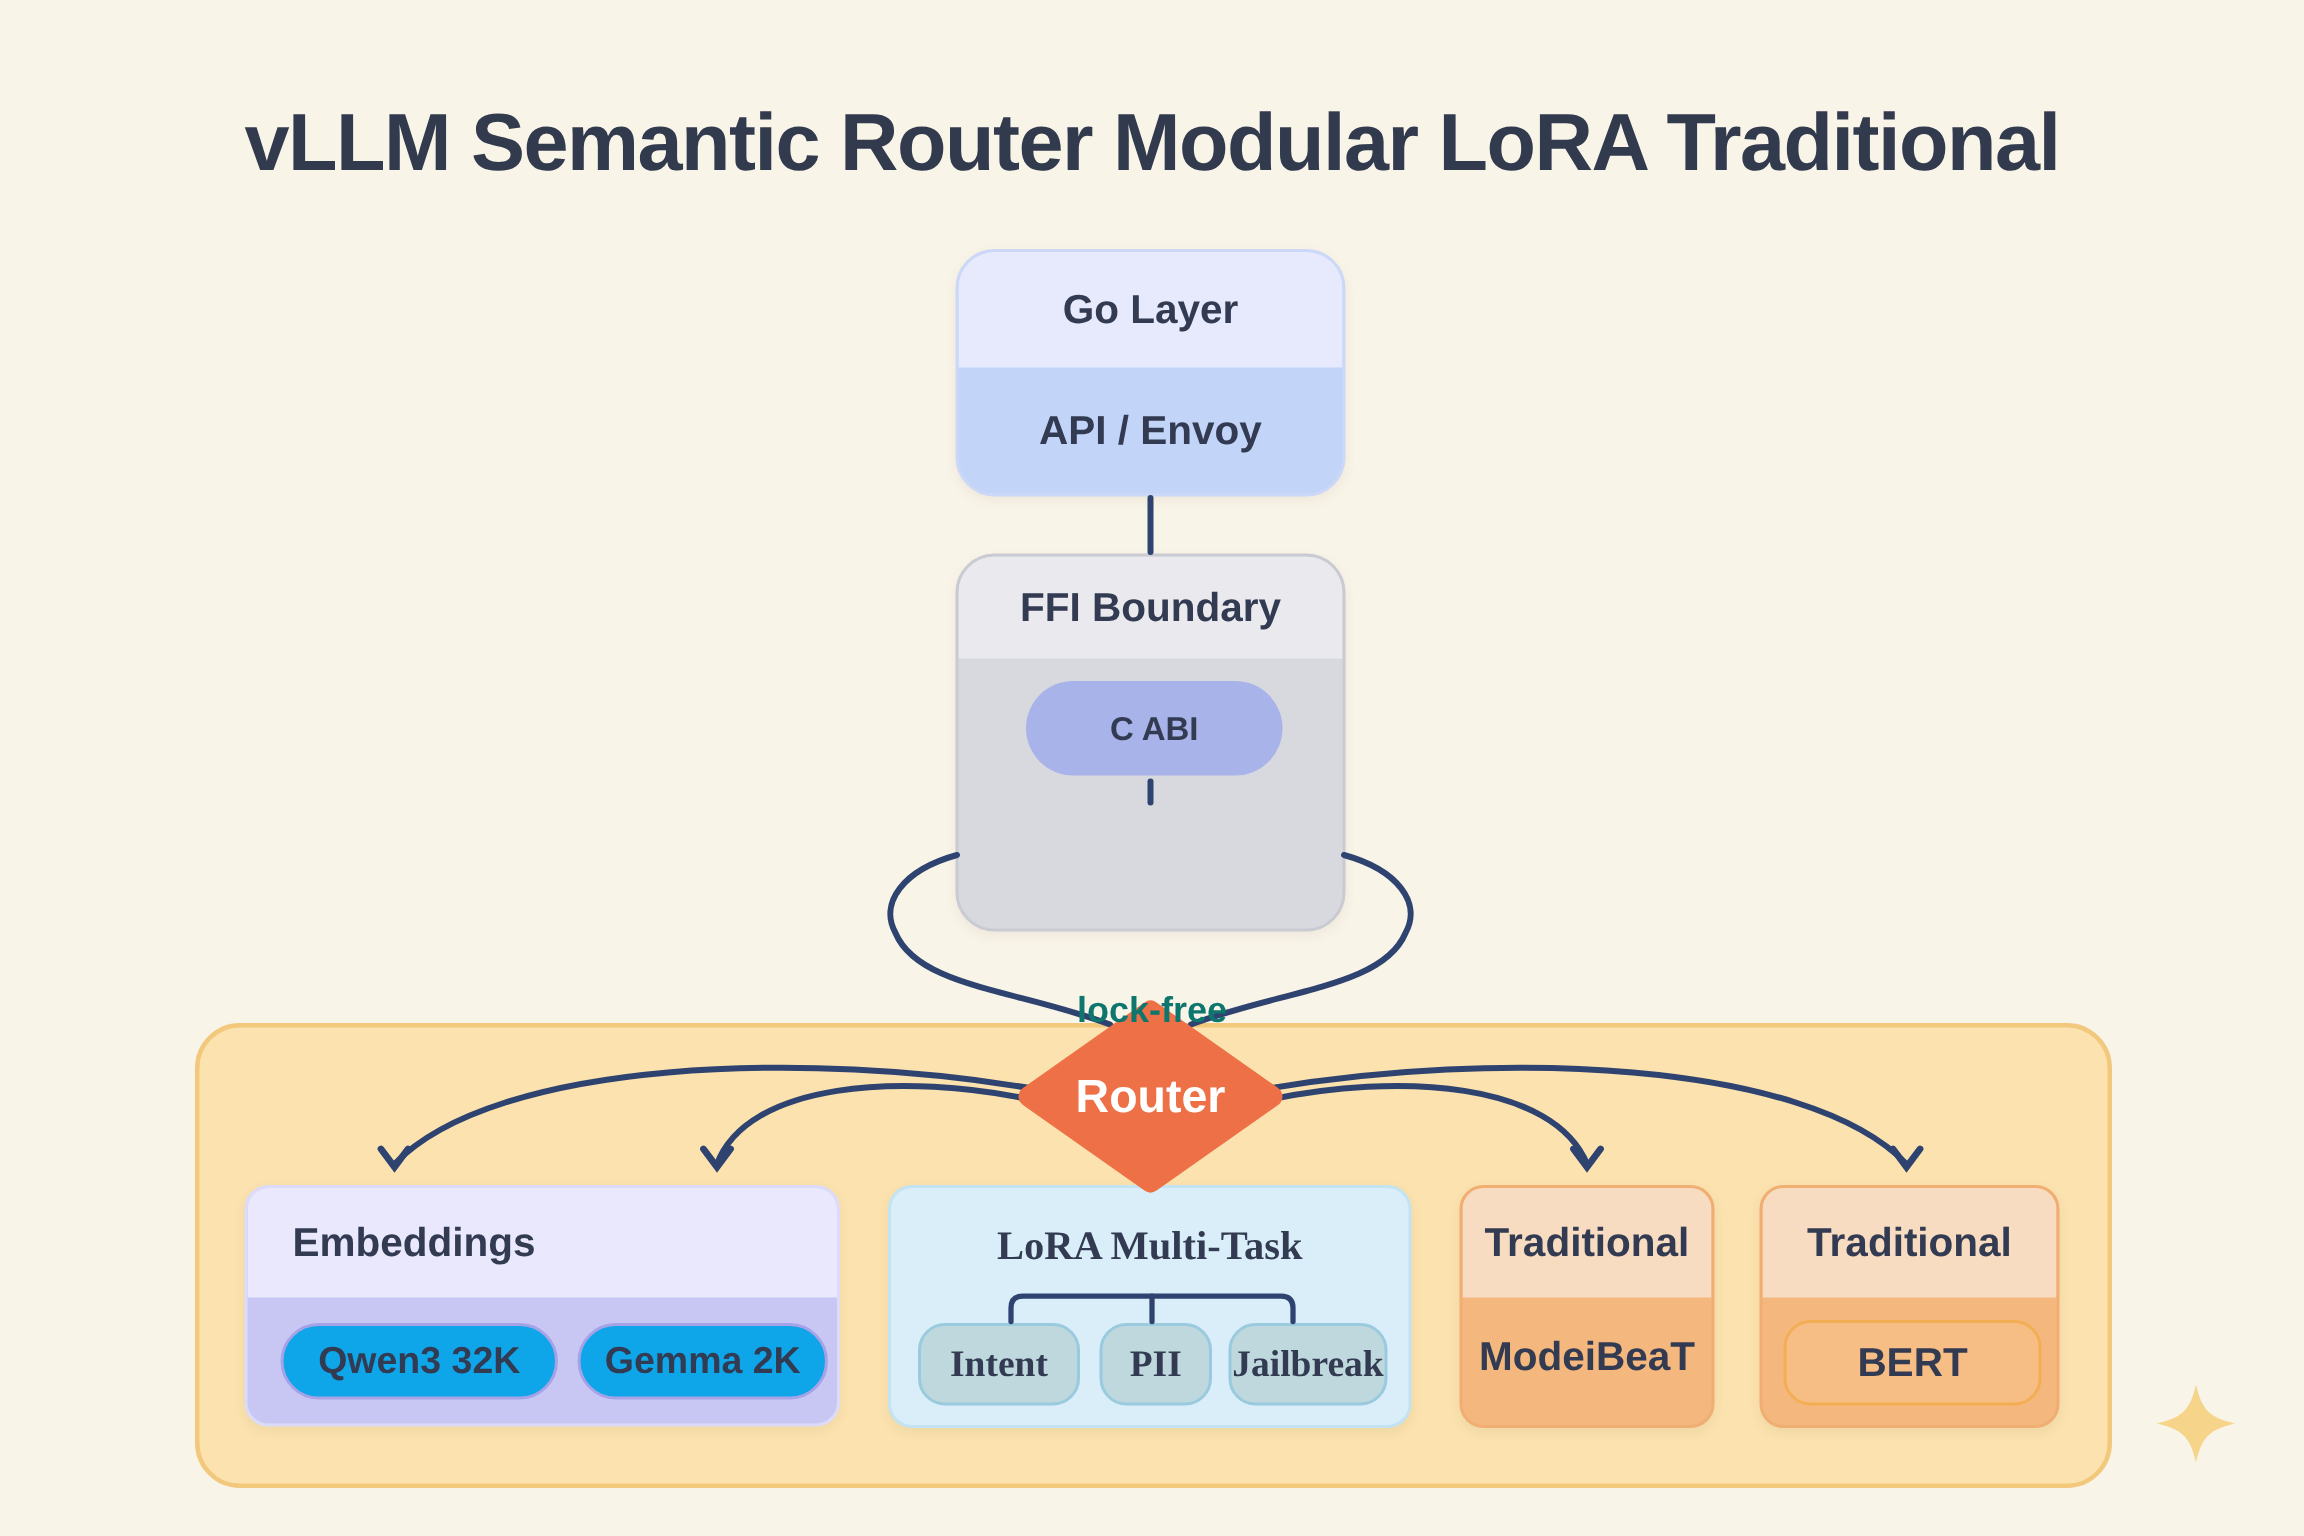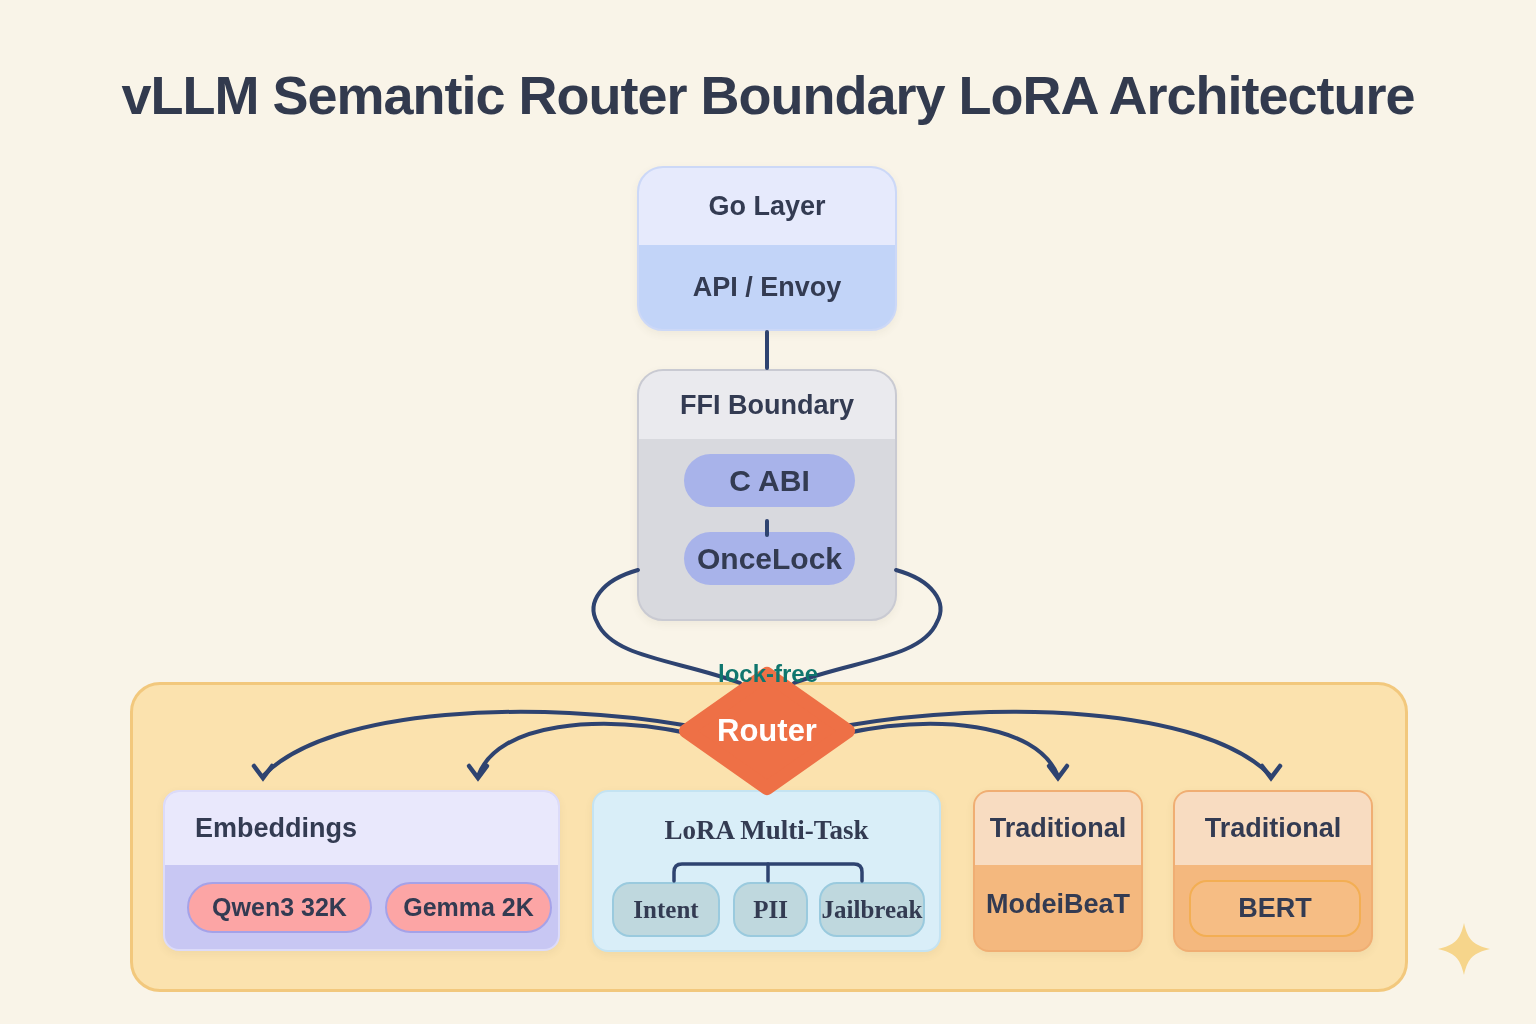--- a/index.html
+++ b/index.html
@@ -56,24 +56,24 @@
     background: #d8d9de;
   }
   .ffi-box .hdr { height: 68px; background: #eaeaee; font-size: 27px; }
 
   .pill {
     position: absolute;
     display: flex; align-items: center; justify-content: center;
     font-weight: bold;
   }
   .ffi-pill {
-    left: 45px; width: 171px; height: 53px;
+    left: 45px; width: 171px; height: 63px;
     border-radius: 32px;
     background: #a8b3ea;
-    font-size: 30px;
+    font-size: 22px;
   }
   .ffi-pill.p0 { top: 15px; }
   .ffi-pill.p1 { top: 93px; }
 
   .lock-free-label {
     position: absolute;
     left: 643px; top: 629px; width: 250px;
     text-align: center;
     font-size: 24px; font-weight: bold;
     color: #0f766e;
@@ -97,21 +97,21 @@
 
   .emb-box {
     left: 163px; top: 790px; width: 397px; height: 161px;
     border: 2px solid #dcdbf9;
     background: #c8c7f3;
   }
   .emb-box .hdr { background: #e9e8fc; justify-content: flex-start; padding-left: 30px; }
   .emb-pill {
     top: 17px; height: 51px;
     border-radius: 26px;
-    background: #fca5a5;
+    background: #0ea5e9;
     border: 2px solid #a5a2e8;
     font-size: 25px;
     text-align: center;
   }
   .emb-pill.p0 { left: 22px; width: 185px; }
   .emb-pill.p1 { left: 220px; width: 167px; }
 
   .lora-box {
     left: 592px; top: 790px; width: 349px; height: 162px;
     border: 2px solid #c4e3f2;
@@ -160,32 +160,31 @@
     font-size: 31px; font-weight: bold;
     color: #ffffff;
     z-index: 4;
   }
 </style>
 </head>
 <body>
 
 <div id="stage">
 
-  <div class="page-title">vLLM Semantic Router Boundary LoRA Architecture</div>
+  <div class="page-title">vLLM Semantic Router Modular LoRA Traditional</div>
 
   <div class="split-box go-box">
     <div class="hdr">Go Layer</div>
     <div class="bdy">API / Envoy</div>
   </div>
 
   <div class="split-box ffi-box">
     <div class="hdr">FFI Boundary</div>
     <div class="bdy">
       <div class="pill ffi-pill p0">C ABI</div>
-      <div class="pill ffi-pill p1">OnceLock</div>
     </div>
   </div>
 
   <div class="lock-free-label">lock-free</div>
 
   <div class="models-container"></div>
 
   <div class="split-box group-box emb-box">
     <div class="hdr">Embeddings</div>
     <div class="bdy">

